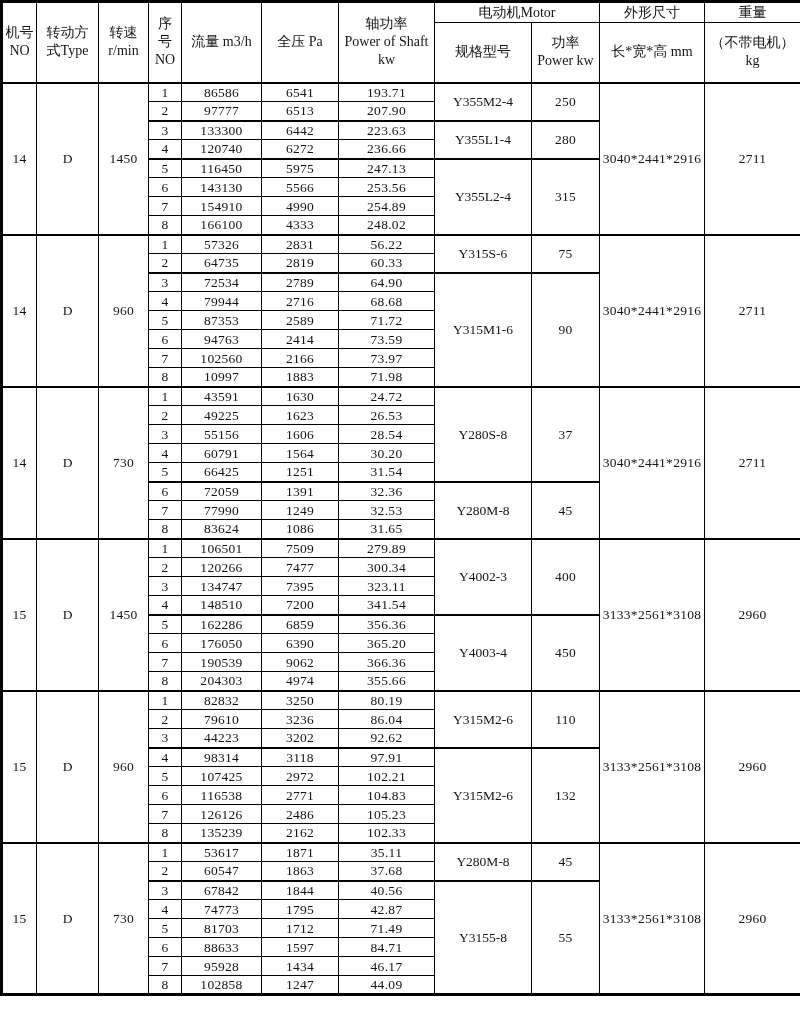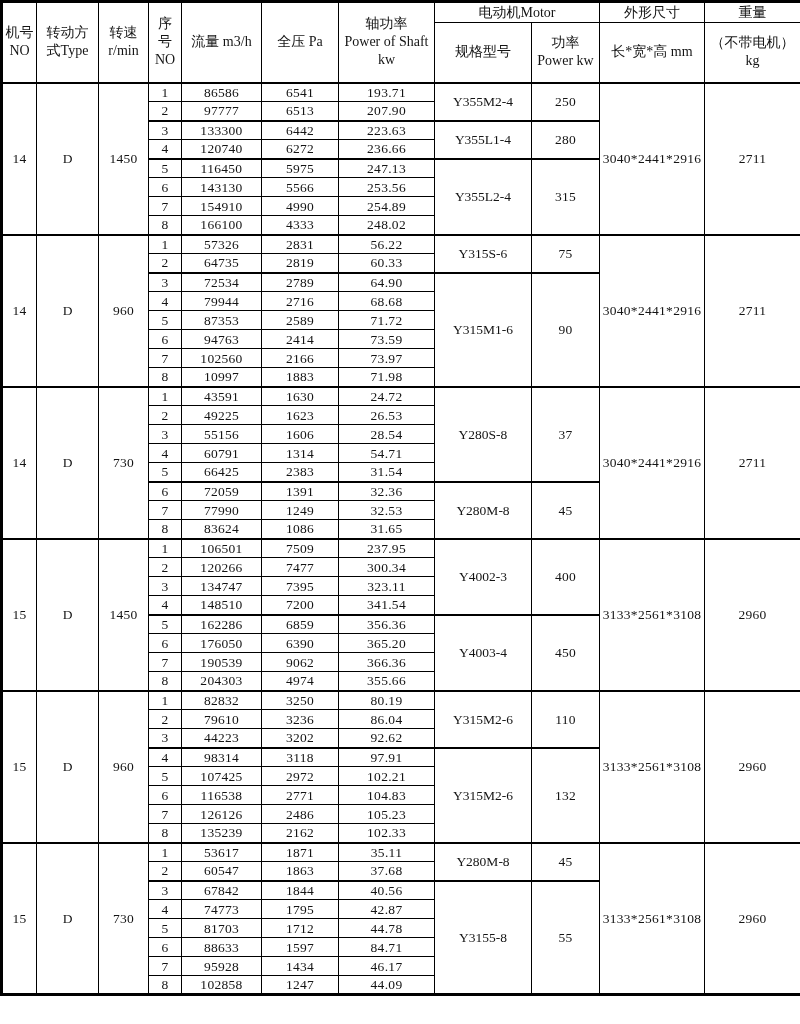--- a/index.html
+++ b/index.html
@@ -246,27 +246,27 @@
       </tr>
       <tr>
         <td class="num">3</td>
         <td class="num">55156</td>
         <td class="num">1606</td>
         <td class="num">28.54</td>
       </tr>
       <tr>
         <td class="num">4</td>
         <td class="num">60791</td>
-        <td class="num">1314</td>
-        <td class="num">54.71</td>
+        <td class="num">1564</td>
+        <td class="num">30.20</td>
       </tr>
       <tr>
         <td class="num">5</td>
         <td class="num">66425</td>
-        <td class="num">2383</td>
+        <td class="num">1251</td>
         <td class="num">31.54</td>
       </tr>
       <tr class="group-start">
         <td class="num">6</td>
         <td class="num">72059</td>
         <td class="num">1391</td>
         <td class="num">32.36</td>
         <td rowspan="3">Y280M-8</td>
         <td rowspan="3" class="num">45</td>
       </tr>
@@ -282,21 +282,21 @@
         <td class="num">1086</td>
         <td class="num">31.65</td>
       </tr>
       <tr class="block-start">
         <td rowspan="8" class="num">15</td>
         <td rowspan="8">D</td>
         <td rowspan="8" class="num">1450</td>
         <td class="num">1</td>
         <td class="num">106501</td>
         <td class="num">7509</td>
-        <td class="num">237.95</td>
+        <td class="num">279.89</td>
         <td rowspan="4">Y4002-3</td>
         <td rowspan="4" class="num">400</td>
         <td rowspan="8" class="num">3133*2561*3108</td>
         <td rowspan="8" class="num">2960</td>
       </tr>
       <tr>
         <td class="num">2</td>
         <td class="num">120266</td>
         <td class="num">7477</td>
         <td class="num">300.34</td>
@@ -426,21 +426,21 @@
       <tr>
         <td class="num">4</td>
         <td class="num">74773</td>
         <td class="num">1795</td>
         <td class="num">42.87</td>
       </tr>
       <tr>
         <td class="num">5</td>
         <td class="num">81703</td>
         <td class="num">1712</td>
-        <td class="num">44.78</td>
+        <td class="num">71.49</td>
       </tr>
       <tr>
         <td class="num">6</td>
         <td class="num">88633</td>
         <td class="num">1597</td>
         <td class="num">84.71</td>
       </tr>
       <tr>
         <td class="num">7</td>
         <td class="num">95928</td>

